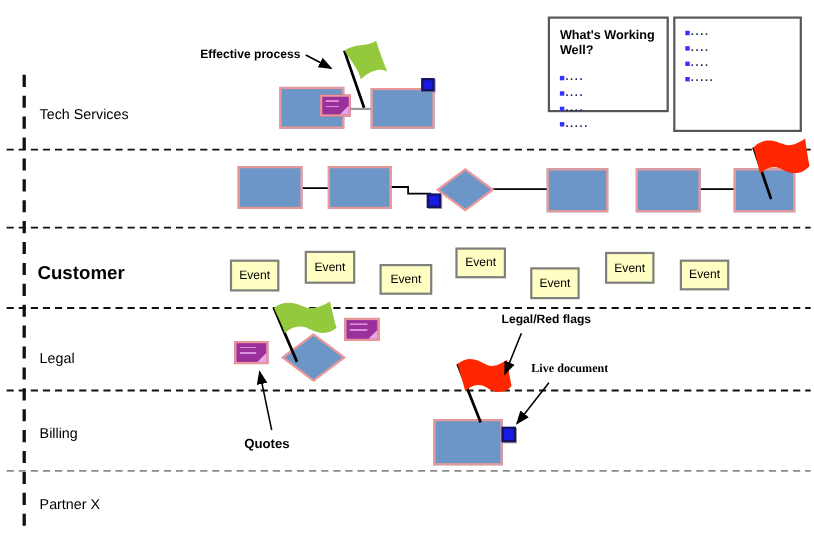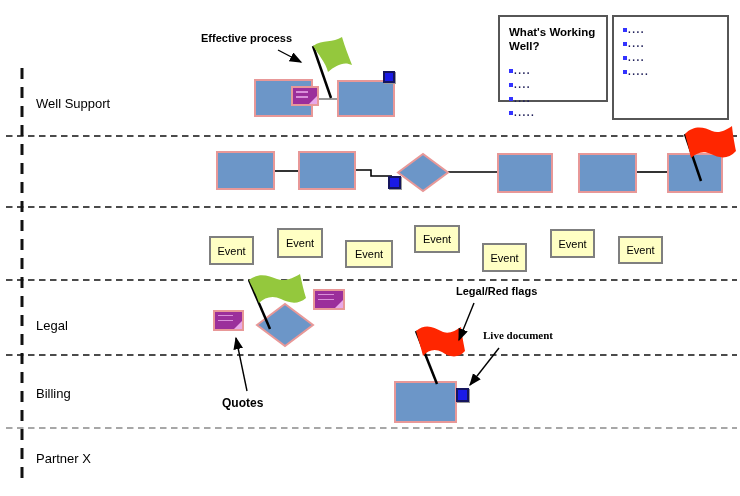--- a/index.html
+++ b/index.html
@@ -51,21 +51,22 @@
     <line x1="312" y1="99" x2="338" y2="99" stroke="#999" stroke-width="2"></line>
     <line x1="275" y1="171" x2="299" y2="171" stroke="#000" stroke-width="1.6"></line>
     <polyline points="355,170 371,170 371,176 392,176" fill="none" stroke="#000" stroke-width="1.6"></polyline>
     <line x1="448" y1="172" x2="498" y2="172" stroke="#000" stroke-width="1.6"></line>
     <line x1="636" y1="172" x2="668" y2="172" stroke="#000" stroke-width="1.6"></line>
 
     <polygon points="398,172.5 423,154 448,172.5 423,191" fill="#6C96C8" stroke="#E89898" stroke-width="2"></polygon>
     <polygon points="257,325 285,304 313,325 285,346" fill="#6C96C8" stroke="#E89898" stroke-width="2"></polygon>
   </svg>
 
-  <div class="lane-label" style="left:36px;top:96px;">Well Support</div>
+  <div class="lane-label" style="left:36px;top:96px;">Tech Services</div>
+  <div class="lane-label big" style="left:34px;top:239px;">Customer</div>
   <div class="lane-label" style="left:36px;top:318px;text-align:center;">Legal</div>
   <div class="lane-label" style="left:36px;top:386px;">Billing</div>
   <div class="lane-label" style="left:36px;top:451px;">Partner X</div>
 
   <div class="prect" style="left:254px;top:79px;width:59px;height:38px;"></div>
   <div class="prect" style="left:337px;top:80px;width:58px;height:37px;"></div>
   <div class="prect" style="left:216px;top:151px;width:59px;height:39px;"></div>
   <div class="prect" style="left:298px;top:151px;width:58px;height:39px;"></div>
   <div class="prect" style="left:497px;top:153px;width:56px;height:40px;"></div>
   <div class="prect" style="left:578px;top:153px;width:59px;height:40px;"></div>
@@ -95,21 +96,21 @@
   <div class="event" style="left:482px;top:243px;width:45px;height:29px;">
       <span>Event</span>
     </div>
   <div class="event" style="left:550px;top:229px;width:45px;height:29px;">
       <span>Event</span>
     </div>
   <div class="event" style="left:618px;top:236px;width:45px;height:28px;">
       <span>Event</span>
     </div>
 
-  <div class="annot" style="left:182px;top:32px;margin-left:19px;">Effective process</div>
+  <div class="annot" style="left:182px;top:44px;">Effective process</div>
   <div class="annot" style="left:456px;top:285px;">Legal/Red flags</div>
   <div class="annot" style="left:483px;top:329px;font-family:Liberation Serif, serif;">Live document</div>
   <div class="annot" style="left:222px;top:396px;font-size:12px;">Quotes</div>
 
   <div class="panel" style="left:498px;top:15px;width:110px;height:87px;">
     <h3>What's Working Well?</h3>
     <div class="bullet">
         <span class="bsq"></span>
         <span class="btxt">....</span>
       </div>

